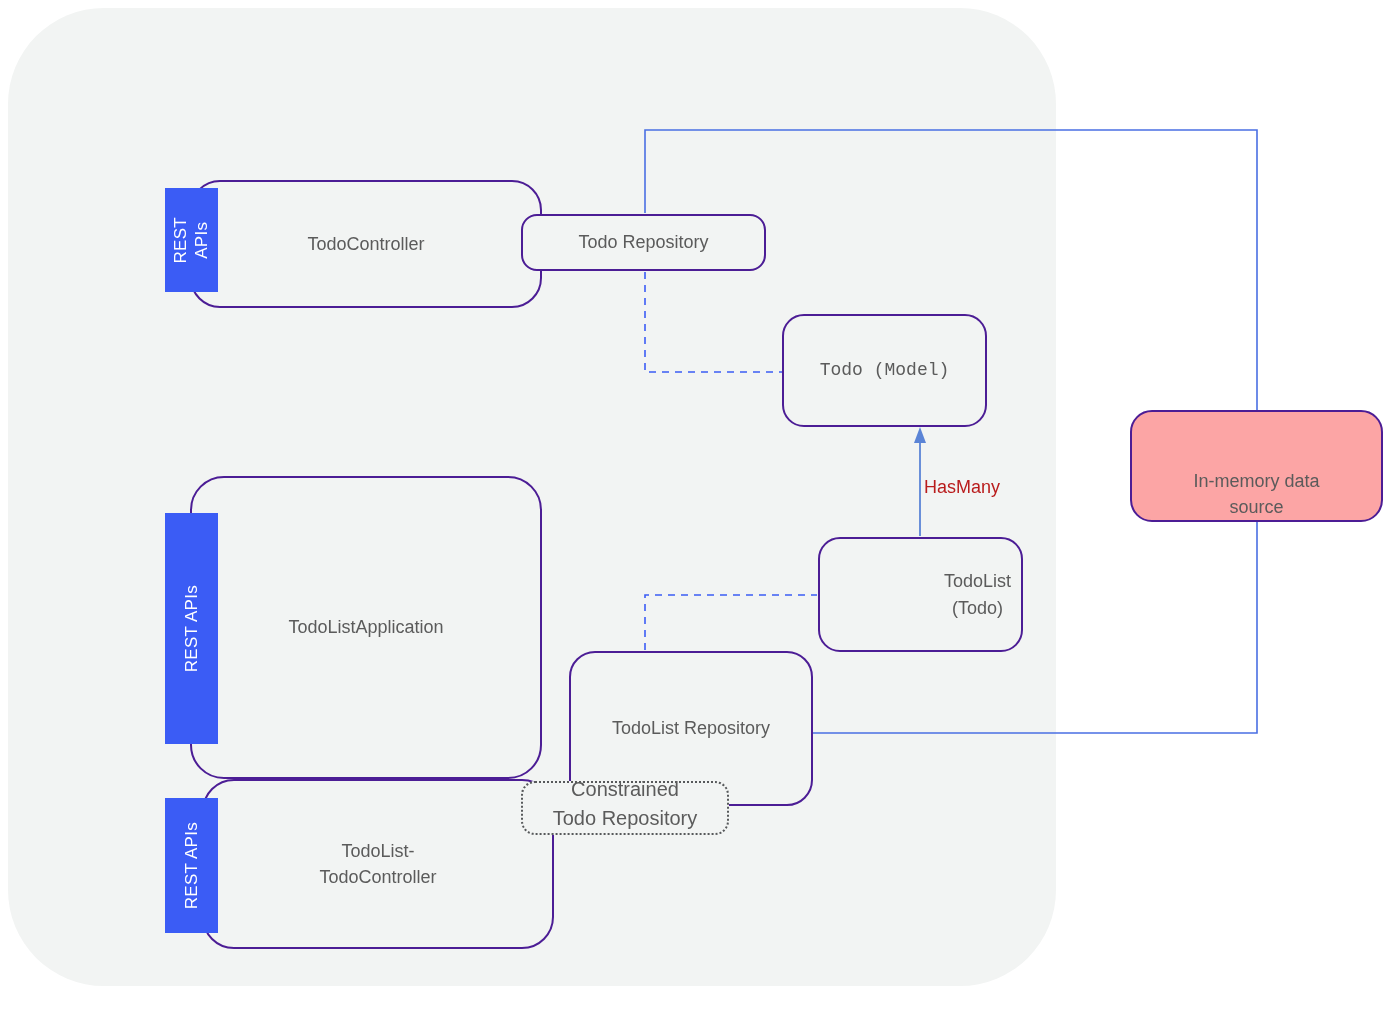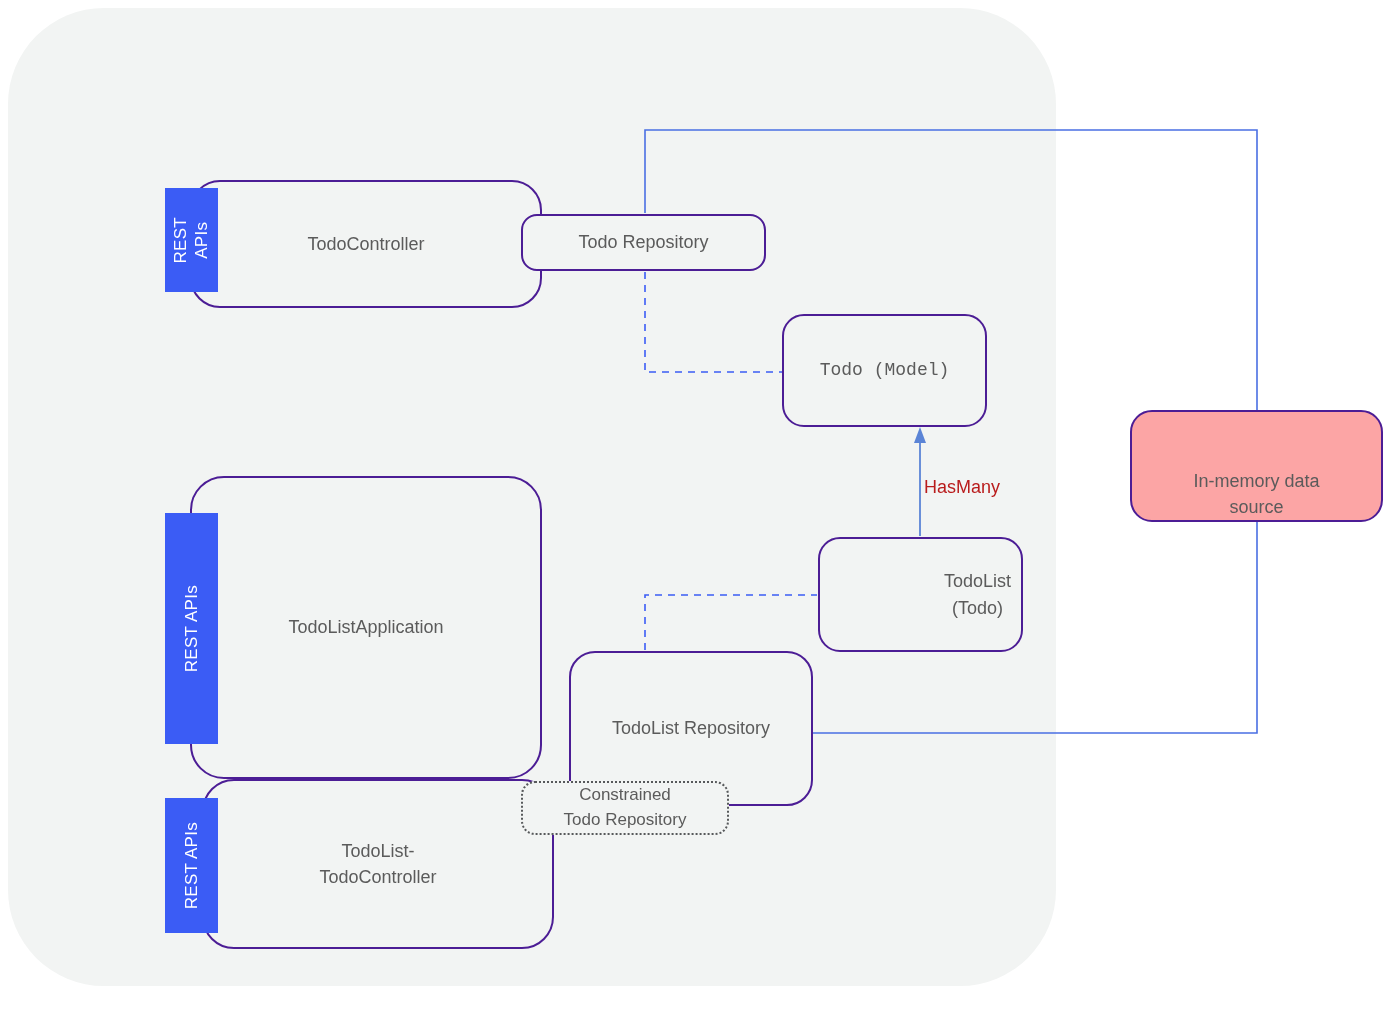--- a/index.html
+++ b/index.html
@@ -63,21 +63,21 @@
   .node .label { padding: 0 10px; }
 
   
   #node-todocontroller      { left:190px;  top:180px; width:352px; height:128px; border-radius:30px; }
   #node-todo-repository     { left:521px;  top:214px; width:245px; height:57px;  border-radius:16px; }
   #node-todo-model          { left:782px;  top:314px; width:205px; height:113px;font-family:Liberation Mono, monospace; }
   #node-inmemory            { left:1130px; top:410px; width:253px; height:112px; }
   #node-todolistcontroller  { left:190px;  top:476px; width:352px; height:303px; border-radius:34px; }
   #node-todolist-model      { left:818px;  top:537px; width:205px; height:115px;justify-content:flex-end; }
   #node-todolist-repository { left:533px;  top:651px; width:244px; height:155px; border-radius:26px;margin-left:36px; }
-  #node-constrained         { left:521px;  top:781px; width:208px; height:54px; font-size:17px; }
+  #node-constrained         { left:521px;  top:781px; width:208px; height:54px; font-size:20px;align-items:flex-end; }
   #node-todolisttodocontrl  { left:202px;  top:779px; width:352px; height:170px; border-radius:32px; }
 
   
   .rest-badge {
     position: absolute;
     background: #3b5cf5;
     color: #ffffff;
     z-index: 7;
     display: flex;
     align-items: center;

